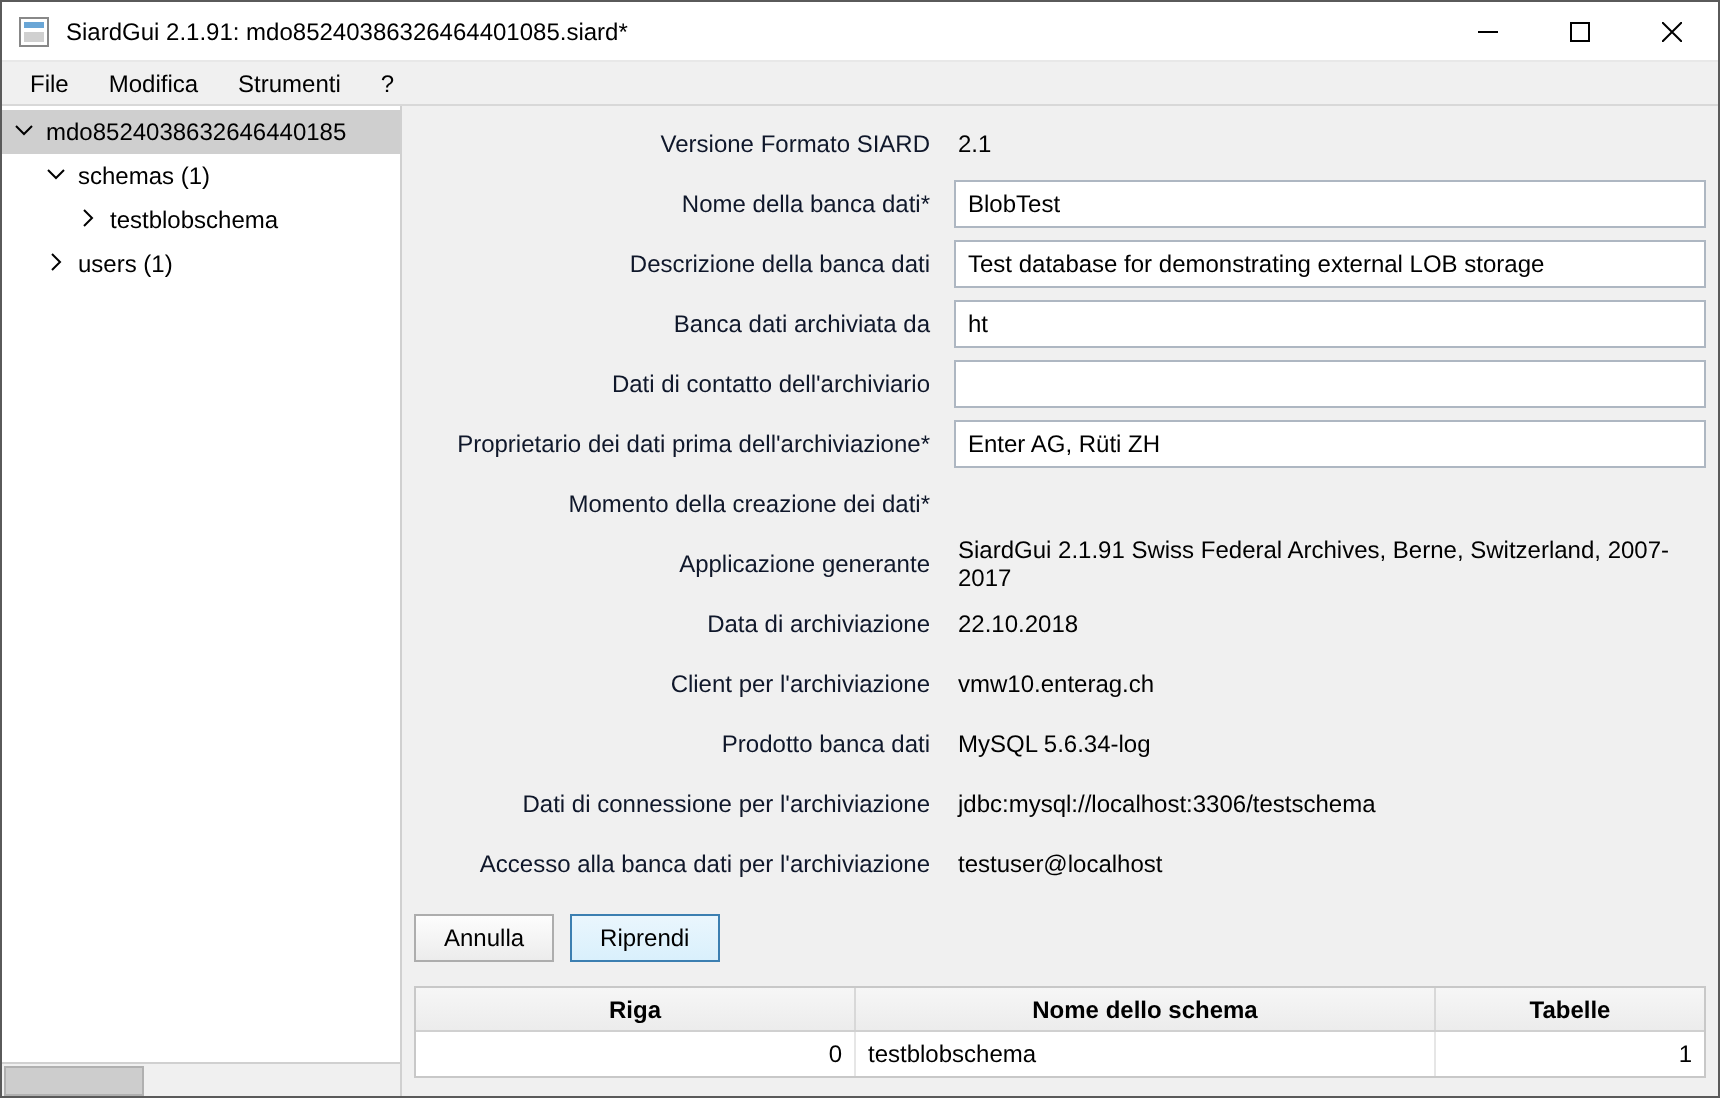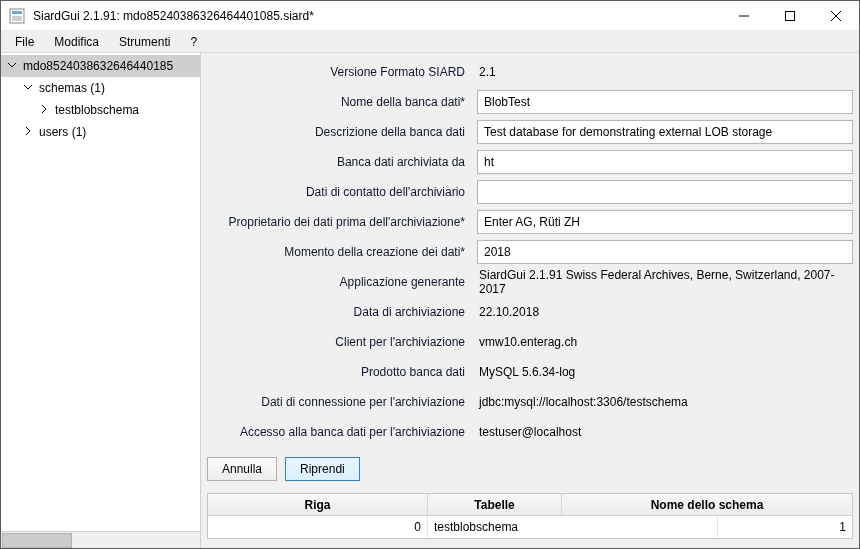--- a/index.html
+++ b/index.html
@@ -161,21 +161,20 @@
         <div class="form-row">
           <div class="form-label">Dati di contatto dell'archiviario</div>
           <div class="form-value"><input class="form-input" value="" style=""></div>
         </div>
         <div class="form-row">
           <div class="form-label">Proprietario dei dati prima dell'archiviazione*</div>
           <div class="form-value"><input class="form-input" value="Enter AG, Rüti ZH" style=""></div>
         </div>
         <div class="form-row">
           <div class="form-label">Momento della creazione dei dati*</div>
-          <div class="form-value"><input class="form-input" value="2018" style=""></div>
         </div>
         <div class="form-row">
           <div class="form-label">Applicazione generante</div>
           <div class="form-value static-value">SiardGui 2.1.91 Swiss Federal Archives, Berne, Switzerland, 2007-2017</div>
         </div>
         <div class="form-row">
           <div class="form-label">Data di archiviazione</div>
           <div class="form-value static-value">22.10.2018</div>
         </div>
         <div class="form-row">
@@ -197,22 +196,22 @@
       </div>
 
       <div class="buttons">
         <button class="btn">Annulla</button>
         <button class="btn primary">Riprendi</button>
       </div>
 
       <div class="table">
         <div class="thead">
           <div class="th col-riga">Riga</div>
+          <div class="th col-nome">Nome dello schema</div>
           <div class="th col-tab">Tabelle</div>
-          <div class="th col-nome">Nome dello schema</div>
         </div>
         <div class="tr">
           <div class="td col-riga">0</div>
           <div class="td col-nome">testblobschema</div>
           <div class="td col-tab">1</div>
         </div>
       </div>
 
     </div>
   </div>

